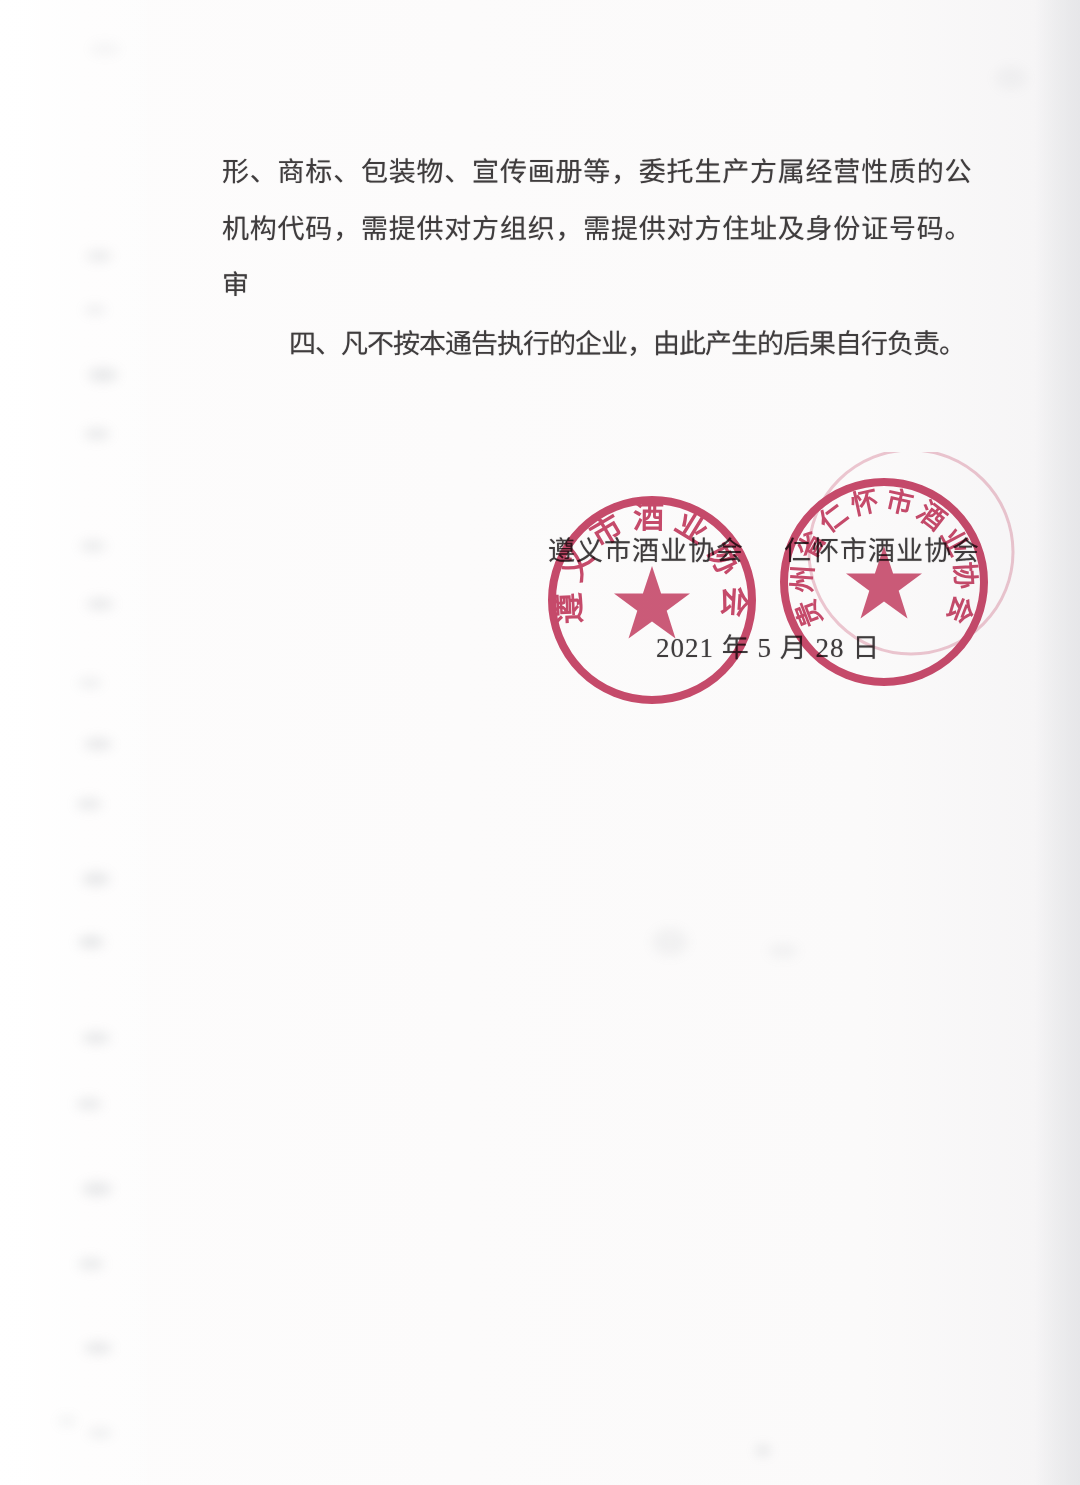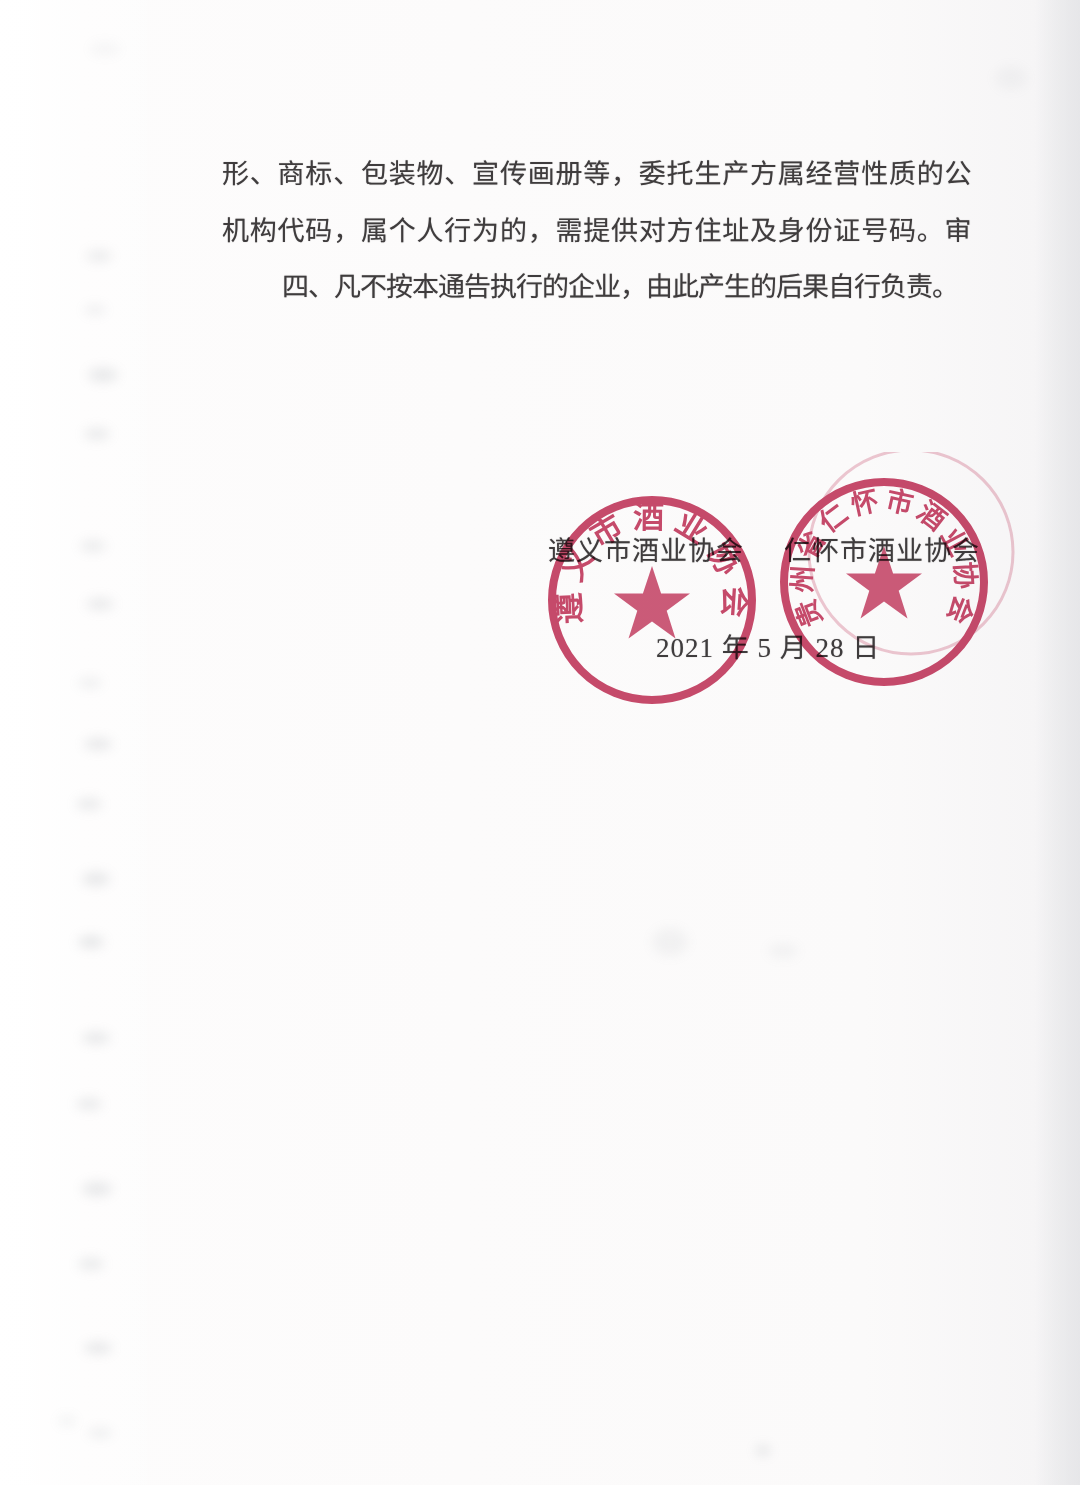--- a/index.html
+++ b/index.html
@@ -24,22 +24,22 @@
     background:linear-gradient(90deg,rgba(230,230,232,0),rgba(228,228,231,.75));
     pointer-events:none;
   }
   .body-text{
     position:absolute;left:222px;top:146px;width:750px;
     font-size:27px;line-height:56.5px;color:#3f3c3d;
     letter-spacing:.5px;
     text-shadow:0 0 1px rgba(63,60,61,.45);
   }
   .line{display:block;width:100%;}
-  .line.fill{text-align:justify;text-align-last:justify;}
-  .line.indent{text-indent:60px;letter-spacing:-1px;white-space:nowrap;}
+  .line.fill{text-align:justify;text-align-last:justify;font-family:Liberation Mono, monospace;}
+  .line.indent{text-indent:60px;letter-spacing:-1px;white-space:nowrap;text-align:center;}
   .line.plain{white-space:nowrap;}
   .signature{
     position:absolute;left:548px;top:529px;
     display:flex;gap:40px;
     font-size:27px;color:#3f3c3d;letter-spacing:1px;
     text-shadow:0 0 1px rgba(63,60,61,.45);
     z-index:2;
   }
   .date-line{
     position:absolute;left:656px;top:585px;
@@ -60,21 +60,21 @@
   .ring-text.ten{font-size:27px;letter-spacing:4px;}
   .smudge{position:absolute;border-radius:50%;background:#9aa0a6;filter:blur(6px);pointer-events:none;}
 </style>
 </head>
 <body>
 
 <div class="page">
 
   <div class="body-text">
     <span class="line fill">形、商标、包装物、宣传画册等，委托生产方属经营性质的公</span>
-    <span class="line fill">机构代码，属个人行为的，需提供对方住址及身份证号码。审</span>
+    <span class="line fill">机构代码，需提供对方组织，需提供对方住址及身份证号码。审</span>
     <span class="line indent">四、凡不按本通告执行的企业，由此产生的后果自行负责。</span>
   </div>
 
   <div class="signature">
     <span>遵义市酒业协会</span>
     <span>仁怀市酒业协会</span>
   </div>
 
   <div class="date-line">2021 年 5 月 28 日</div>
 

